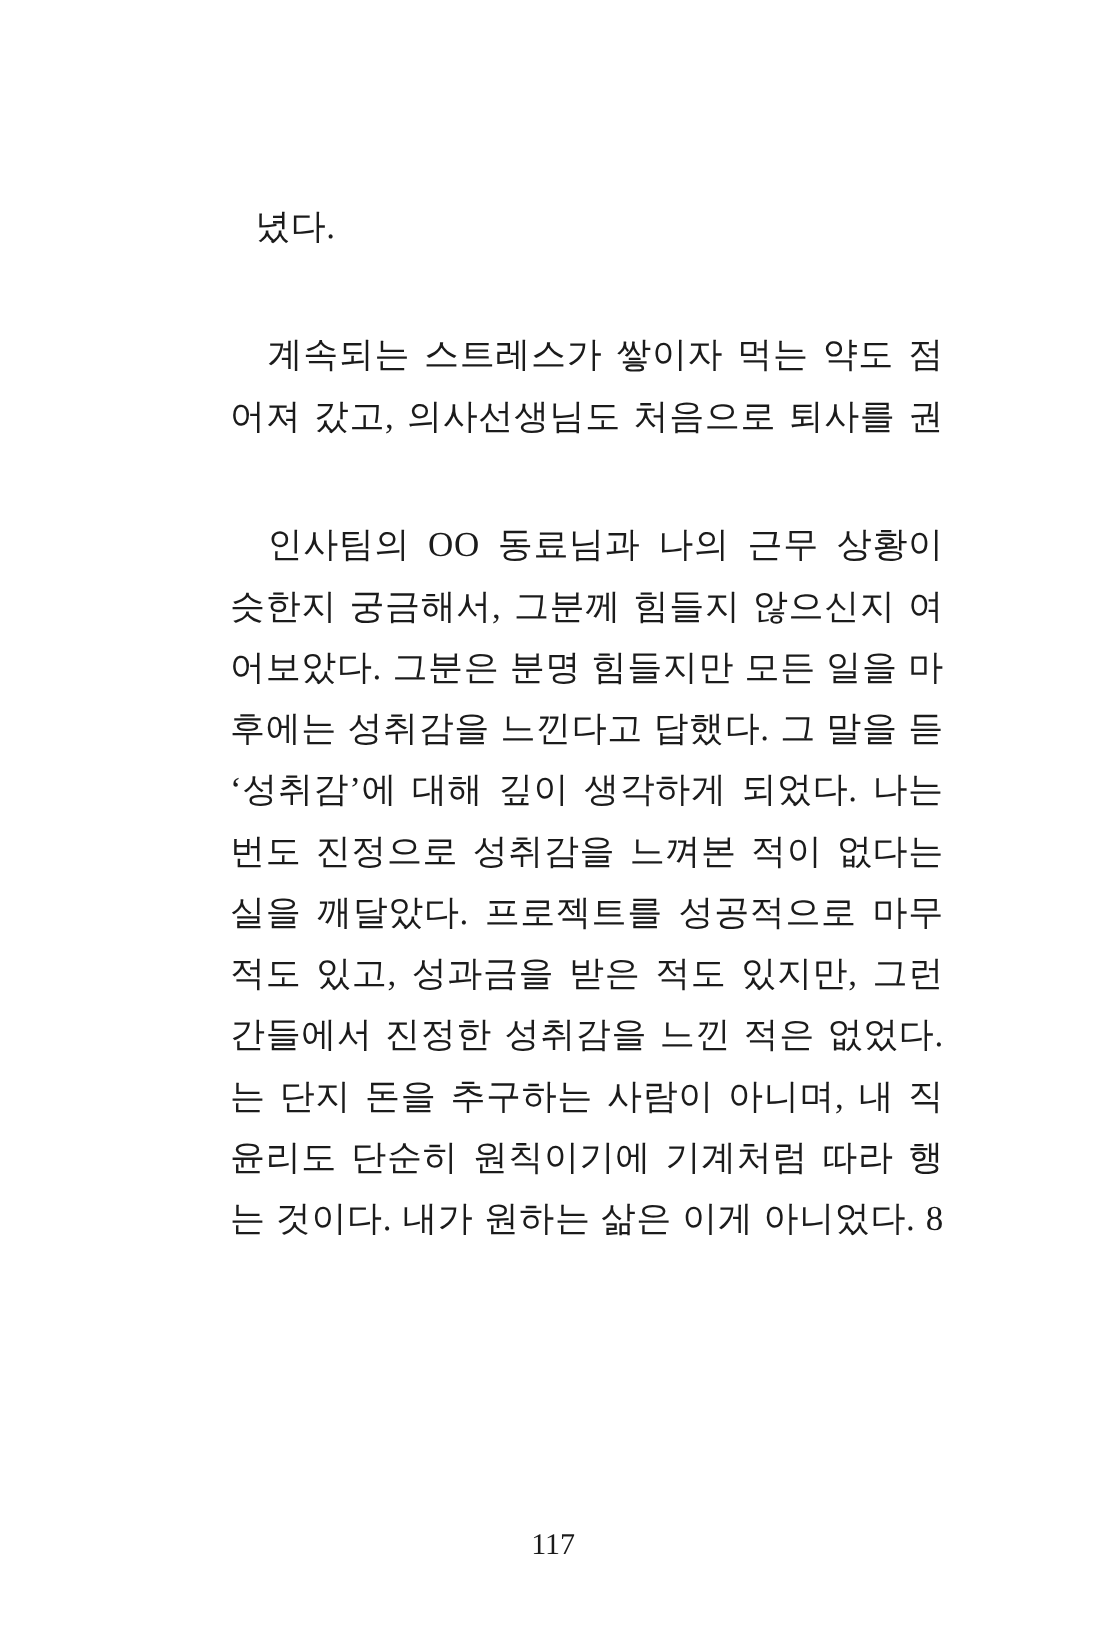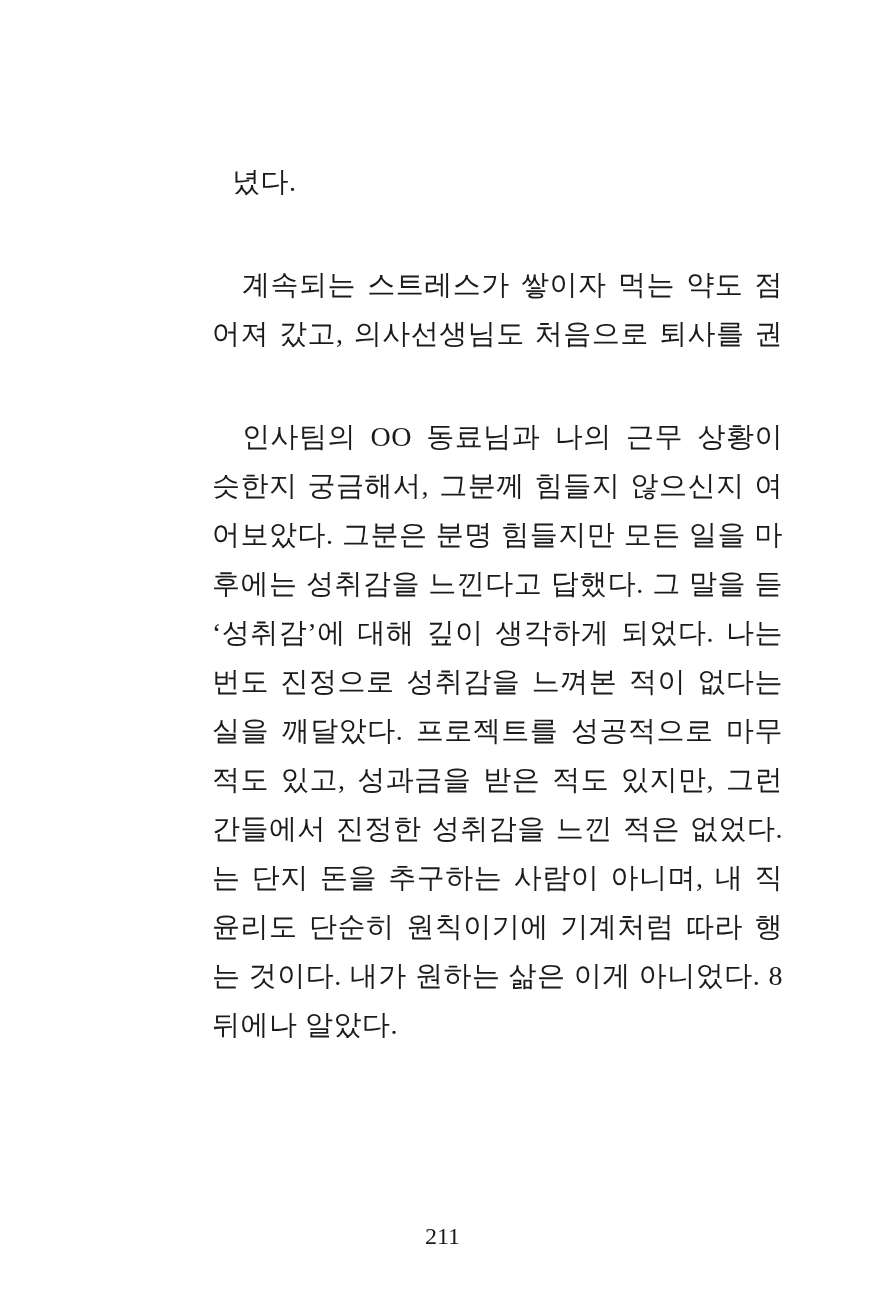--- a/index.html
+++ b/index.html
@@ -14,21 +14,20 @@
     background: #ffffff;
     overflow: hidden;
     font-family: "Liberation Serif", "DejaVu Serif", serif;
     color: #1b1b1b;
   }
   .text-block {
     position: absolute;
     left: 184px;
     top: 157px;
     width: 571px;
-    margin-left: 28px;
   }
   .para + .para {
     margin-top: 54px;
   }
   .line {
     font-size: 28px;
     line-height: 49px;
     height: 49px;
     letter-spacing: 0.5px;
     text-align: justify;
@@ -73,17 +72,16 @@
         <div class="line">어보았다. 그분은 분명 힘들지만 모든 일을 마친</div>
         <div class="line">후에는 성취감을 느낀다고 답했다. 그 말을 듣고</div>
         <div class="line">‘성취감’에 대해 깊이 생각하게 되었다. 나는 한</div>
         <div class="line">번도 진정으로 성취감을 느껴본 적이 없다는 사</div>
         <div class="line">실을 깨달았다. 프로젝트를 성공적으로 마무리한</div>
         <div class="line">적도 있고, 성과금을 받은 적도 있지만, 그런 순</div>
         <div class="line">간들에서 진정한 성취감을 느낀 적은 없었다. 나</div>
         <div class="line">는 단지 돈을 추구하는 사람이 아니며, 내 직업적</div>
         <div class="line">윤리도 단순히 원칙이기에 기계처럼 따라 행동하</div>
         <div class="line">는 것이다. 내가 원하는 삶은 이게 아니었다. 8년</div>
-        <div class="line last">뒤에나 알았다.</div>
       </div>
     </div>
-  <div class="page-number">211</div>
+  <div class="page-number">117</div>
 </div>
 
 </body></html>

